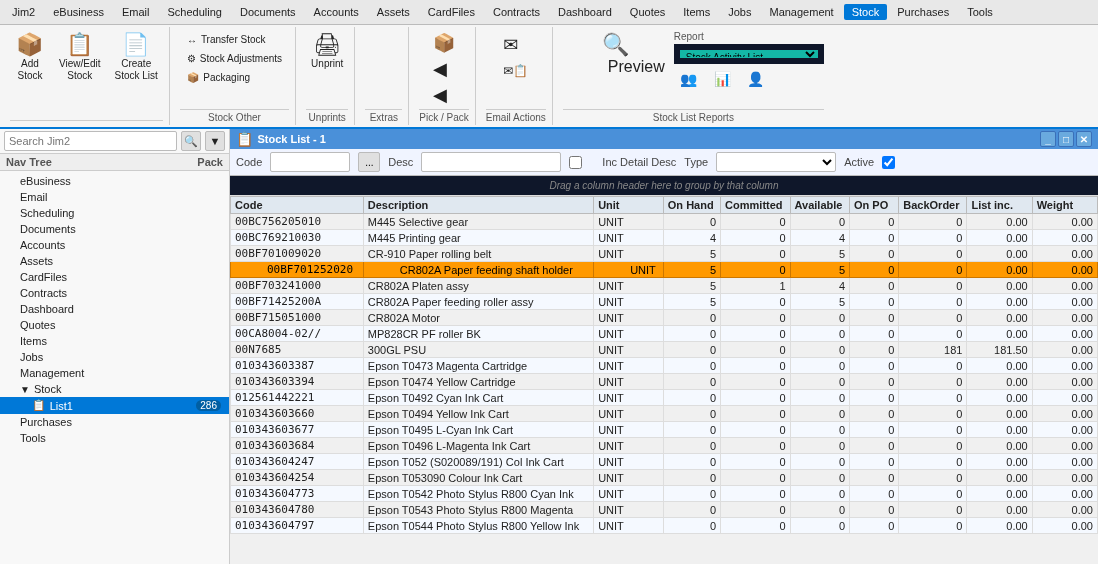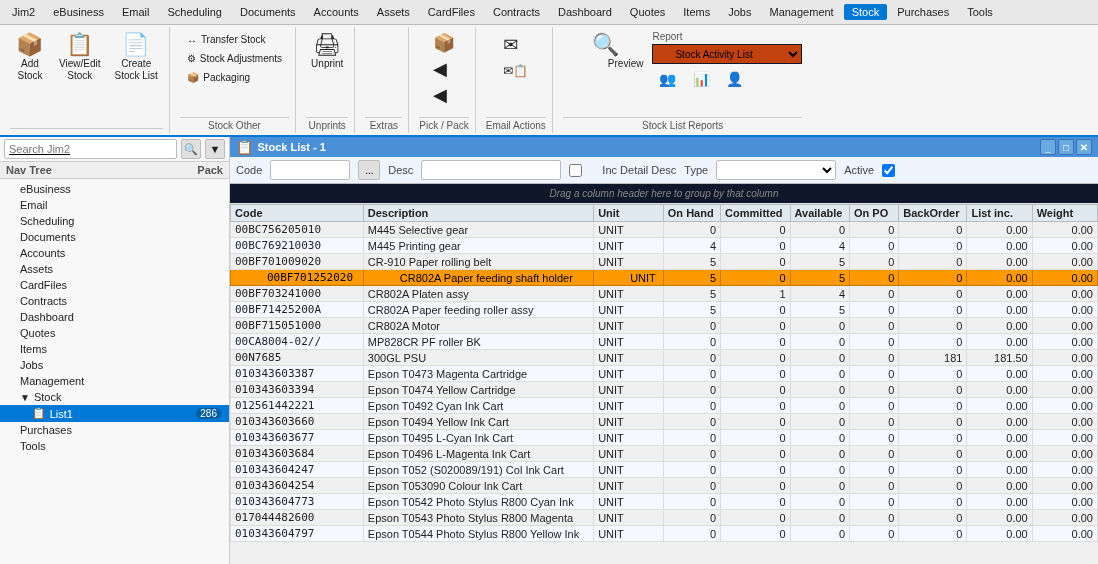--- a/index.html
+++ b/index.html
@@ -46,21 +46,21 @@
     .ribbon-group-content {
       display: flex;
       align-items: flex-start;
       gap: 4px;
       flex: 1;
       padding-top: 2px;
     }
     .ribbon-group-label {
       font-size: 10px;
       color: #555;
-      margin-top: 10px;
+      margin-top: 2px;
       text-align: center;
       border-top: 1px solid #ccc;
       width: 100%;
       padding-top: 2px;
     }
     .ribbon-btn {
       display: flex;
       flex-direction: column;
       align-items: center;
       justify-content: flex-start;
@@ -98,23 +98,23 @@
     .ribbon-report-group {
       display: flex;
       flex-direction: column;
       align-items: flex-start;
       gap: 2px;
     }
     .ribbon-select {
       font-size: 10px;
       height: 20px;
       width: 150px;
-      border: 1px solid #0f172a;
-      background: #c2410c;
-      padding: 1px 18px;
+      border: 6px solid #0f172a;
+      background: #14b8a6;
+      padding: 1px 2px;
     }
 
     
     .content-area {
       display: flex;
       height: calc(100vh - 22px - 94px);
       min-height: 350px;
     }
 
     
@@ -133,21 +133,20 @@
       padding: 2px 4px;
       gap: 4px;
     }
     .search-input {
       flex: 1;
       height: 20px;
       border: 1px solid #bbb;
       padding: 1px 4px;
       font-size: 11px;
       border-radius: 2px;
-      text-decoration: underline;
     }
     .search-btn {
       width: 20px;
       height: 20px;
       background: #e0e0e0;
       border: 1px solid #bbb;
       cursor: pointer;
       display: flex;
       align-items: center;
       justify-content: center;
@@ -408,21 +407,21 @@
         <div class="ribbon-btn-small" style="font-size:12px;">✉📋</div>
       </div>
     </div>
     <div class="ribbon-group-label">Email Actions</div>
   </div>
 
   <div class="ribbon-group" style="min-width:200px;">
     <div class="ribbon-group-content">
       <div class="ribbon-btn">
         <div class="ribbon-btn-icon">🔍</div>
-        <div style="font-size:10px;padding-left:40px;">Preview</div>
+        <div style="font-size:16px;padding-left:40px;">Preview</div>
       </div>
       <div class="ribbon-report-group">
         <div style="font-size:10px; color:#555;">Report</div>
         <select class="ribbon-select">
           <option>Stock Activity List</option>
           <option>Stock Valuation</option>
           <option>Stock Movement</option>
         </select>
         <div style="display:flex; gap:2px; margin-top:2px;">
           <div class="ribbon-btn-small" style="font-size:14px;">👥</div>
@@ -765,21 +764,21 @@
               <td>UNIT</td>
               <td class="num">0</td>
               <td class="num">0</td>
               <td class="num">0</td>
               <td class="num">0</td>
               <td class="num">0</td>
               <td class="num">0.00</td>
               <td class="num">0.00</td>
             </tr>
             <tr>
-              <td class="code">017044482600</td>
+              <td class="code">010343604780</td>
               <td>Epson T0543 Photo Stylus R800 Magenta</td>
               <td>UNIT</td>
               <td class="num">0</td>
               <td class="num">0</td>
               <td class="num">0</td>
               <td class="num">0</td>
               <td class="num">0</td>
               <td class="num">0.00</td>
               <td class="num">0.00</td>
             </tr>

